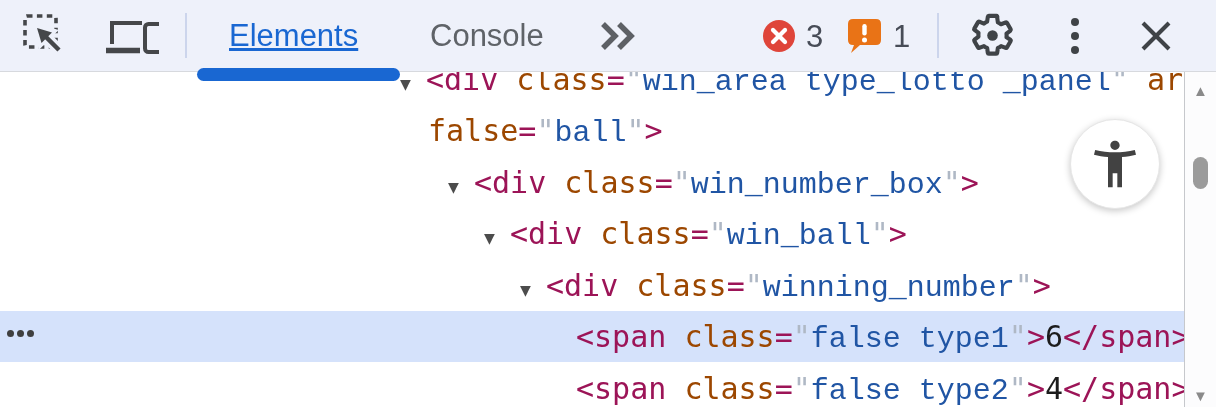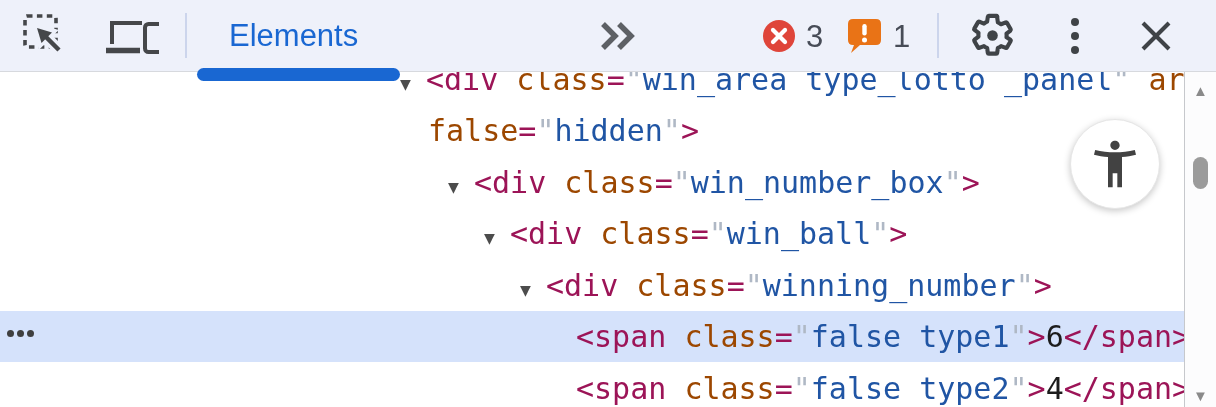--- a/index.html
+++ b/index.html
@@ -11,37 +11,37 @@
   .screen{position:relative;width:1216px;height:407px;background:#fff;overflow:hidden;
           font-family:"Liberation Sans",sans-serif;}
 
   
   .toolbar{position:absolute;left:0;top:0;width:1216px;height:71px;background:var(--toolbar_bg);
            border-bottom:1px solid #d7d9de;z-index:5;}
   .toolbar .abs{position:absolute;}
   .tbtn{cursor:pointer;}
   .divider{position:absolute;top:13px;width:2px;height:45px;background:#ccd5ec;}
   .tab-label{position:absolute;top:20px;font-size:31px;line-height:1;letter-spacing:0;}
-  .tab-active{color:var(--accent);}
+  .tab-active{color:var(--accent);text-decoration:underline;}
   .tab-idle{color:var(--tab_inactive);}
   .count{position:absolute;top:21px;font-size:31px;line-height:1;color:#474c57;}
   .kebab{position:absolute;left:1071px;top:18px;width:8px;}
   .kebab i{display:block;width:8px;height:8px;border-radius:50%;background:var(--icon);margin-bottom:6px;}
   .tab-indicator{position:absolute;left:197px;top:68px;width:203px;height:13px;border-radius:7px;
                  background:var(--accent);z-index:6;}
 
   
   .dom-tree{position:absolute;left:0;top:0;width:1216px;height:407px;z-index:1;
             font-family:"DejaVu Sans Mono","Liberation Mono",monospace;font-size:30px;}
   .row-highlight{position:absolute;left:0;top:311px;width:1184px;height:51px;background:var(--highlight);}
   .overflow-dots{position:absolute;left:7px;top:330px;display:flex;gap:3px;}
   .overflow-dots i{width:7px;height:7px;border-radius:50%;background:#3f3f3f;}
   .code-line{position:absolute;line-height:51px;white-space:pre;cursor:default;}
   .tri{display:inline-block;width:26px;font-size:18px;color:#4c4c4c;}
-  .sg-tag{color:var(--tag);} .sg-attr{color:var(--attr);margin-top:28px;} .sg-val{color:var(--val);}
+  .sg-tag{color:var(--tag);} .sg-attr{color:var(--attr);margin-top:28px;} .sg-val{color:var(--val);font-family:Liberation Mono, monospace;}
   .sg-quote{color:var(--quote);} .sg-plain{color:var(--txt);}
 
   
   .scrollbar{position:absolute;left:1184px;top:71px;width:32px;height:336px;background:#fcfcfd;
              border-left:1px solid #c6c8cc;z-index:4;}
   .scroll-arrow{position:absolute;left:0;width:31px;text-align:center;font-size:15px;color:#8a8a8a;
                 line-height:1;cursor:pointer;}
   .scroll-thumb{position:absolute;left:8px;top:86px;width:15px;height:32px;border-radius:8px;
                 background:#9b9b9b;cursor:pointer;}
 
@@ -57,21 +57,21 @@
 
   <div class="dom-tree">
     <div class="row-highlight"></div>
     <div class="overflow-dots">
       <i></i>
         <i></i>
         <i></i>
     </div>
 
   <div class="code-line" style="left: 400px; top: 54px;"><span class="tri">▼</span><span class="sg-tag">&lt;div </span><span class="sg-attr">class</span><span class="sg-tag">=</span><span class="sg-quote">"</span><span class="sg-val">win_area type_lotto _panel</span><span class="sg-quote">"</span><span class="sg-plain"> </span><span class="sg-attr">ar</span></div>
-      <div class="code-line" style="left: 428px; top: 105px;"><span class="sg-attr">false</span><span class="sg-tag">=</span><span class="sg-quote">"</span><span class="sg-val">hidden</span><span class="sg-quote">"</span><span class="sg-tag">&gt;</span></div>
+      <div class="code-line" style="left: 428px; top: 105px;"><span class="sg-attr">false</span><span class="sg-tag">=</span><span class="sg-quote">"</span><span class="sg-val">ball</span><span class="sg-quote">"</span><span class="sg-tag">&gt;</span></div>
       <div class="code-line" style="left: 448px; top: 157px;"><span class="tri">▼</span><span class="sg-tag">&lt;div </span><span class="sg-attr">class</span><span class="sg-tag">=</span><span class="sg-quote">"</span><span class="sg-val">win_number_box</span><span class="sg-quote">"</span><span class="sg-tag">&gt;</span></div>
       <div class="code-line" style="left: 484px; top: 208px;"><span class="tri">▼</span><span class="sg-tag">&lt;div </span><span class="sg-attr">class</span><span class="sg-tag">=</span><span class="sg-quote">"</span><span class="sg-val">win_ball</span><span class="sg-quote">"</span><span class="sg-tag">&gt;</span></div>
       <div class="code-line" style="left: 520px; top: 260px;"><span class="tri">▼</span><span class="sg-tag">&lt;div </span><span class="sg-attr">class</span><span class="sg-tag">=</span><span class="sg-quote">"</span><span class="sg-val">winning_number</span><span class="sg-quote">"</span><span class="sg-tag">&gt;</span></div>
       <div class="code-line" style="left: 576px; top: 311px;"><span class="sg-tag">&lt;span </span><span class="sg-attr">class</span><span class="sg-tag">=</span><span class="sg-quote">"</span><span class="sg-val">false type1</span><span class="sg-quote">"</span><span class="sg-tag">&gt;</span><span class="sg-plain">6</span><span class="sg-tag">&lt;/span&gt;</span></div>
       <div class="code-line" style="left: 576px; top: 363px;"><span class="sg-tag">&lt;span </span><span class="sg-attr">class</span><span class="sg-tag">=</span><span class="sg-quote">"</span><span class="sg-val">false type2</span><span class="sg-quote">"</span><span class="sg-tag">&gt;</span><span class="sg-plain">4</span><span class="sg-tag">&lt;/span&gt;</span></div>
     </div>
 
   <div class="a11y-btn">
     <svg width="56" height="56" viewBox="0 0 24 24">
       <path fill="#424242" d="M20.5 6c-2.61.7-5.67 1-8.5 1s-5.89-.3-8.5-1L3 8c1.86.5 4 .83 6 1v13h2v-6h2v6h2V9c2-.17 4.14-.5 6-1l-.5-2zM12 6c1.1 0 2-.9 2-2s-.9-2-2-2-2 .9-2 2 .9 2 2 2z"></path>
@@ -96,20 +96,21 @@
 
     <svg class="abs tbtn" style="left:103px;top:14px" width="56" height="44" viewBox="0 0 56 44">
       <path d="M9 30 V9 H39" fill="none" stroke="#45474a" stroke-width="4"></path>
       <line x1="3" y1="36.5" x2="37" y2="36.5" stroke="#45474a" stroke-width="5.5"></line>
       <rect x="42" y="10" width="17" height="28" rx="3.5" fill="#eef1fa" stroke="#45474a" stroke-width="4"></rect>
     </svg>
 
     <div class="divider" style="left:185px"></div>
 
     <div class="tab-label tab-active abs tbtn" style="left:229px">Elements</div>
+    <div class="tab-label tab-idle abs tbtn" style="left:430px">Console</div>
 
     <svg class="abs tbtn" style="left:599px;top:21px" width="38" height="30" viewBox="0 0 38 30">
       <polyline points="4,3 16,15 4,27" fill="none" stroke="#5d6065" stroke-width="5.5"></polyline>
       <polyline points="20,3 32,15 20,27" fill="none" stroke="#5d6065" stroke-width="5.5"></polyline>
     </svg>
 
     <svg class="abs tbtn" style="left:762px;top:19px" width="34" height="34" viewBox="0 0 34 34">
       <circle cx="17" cy="17" r="16" fill="var(--error)"></circle>
       <line x1="11" y1="11" x2="23" y2="23" stroke="#fff" stroke-width="4.2" stroke-linecap="round"></line>
       <line x1="23" y1="11" x2="11" y2="23" stroke="#fff" stroke-width="4.2" stroke-linecap="round"></line>

